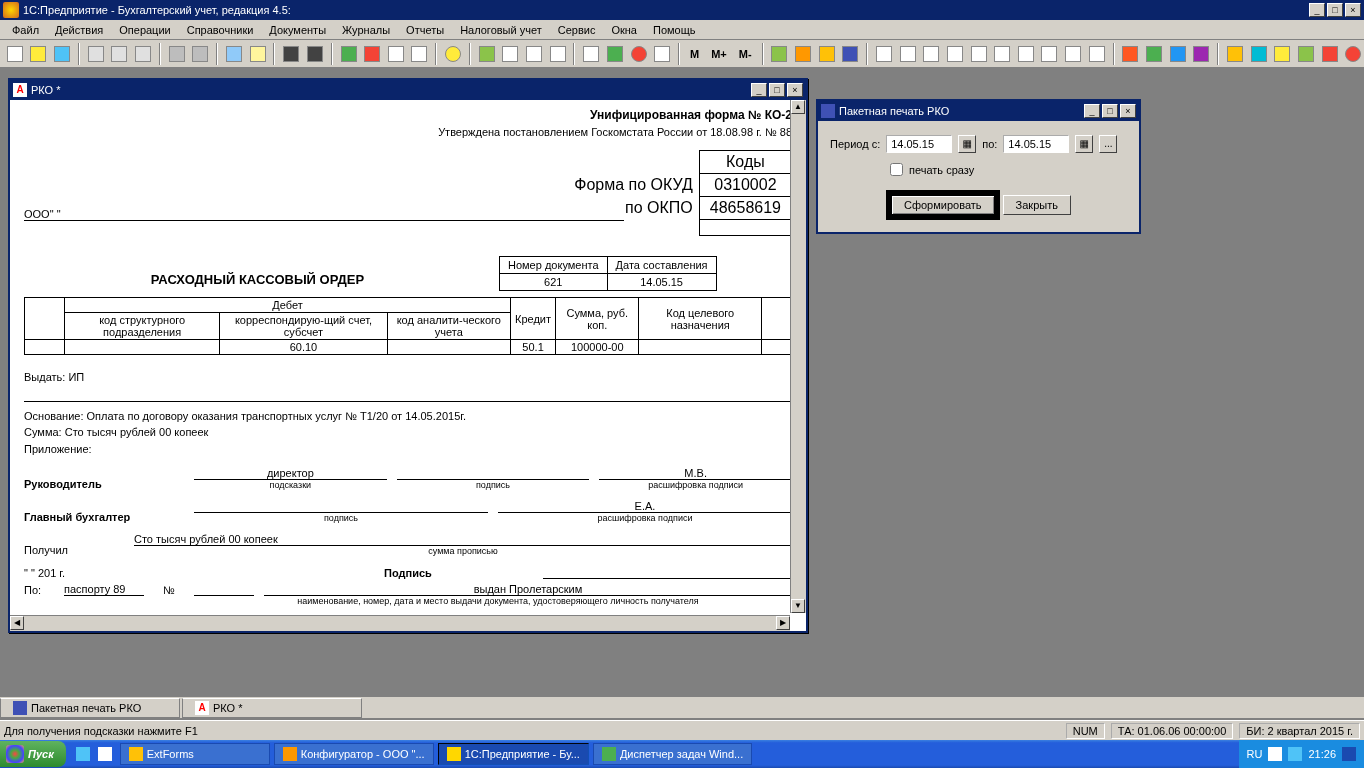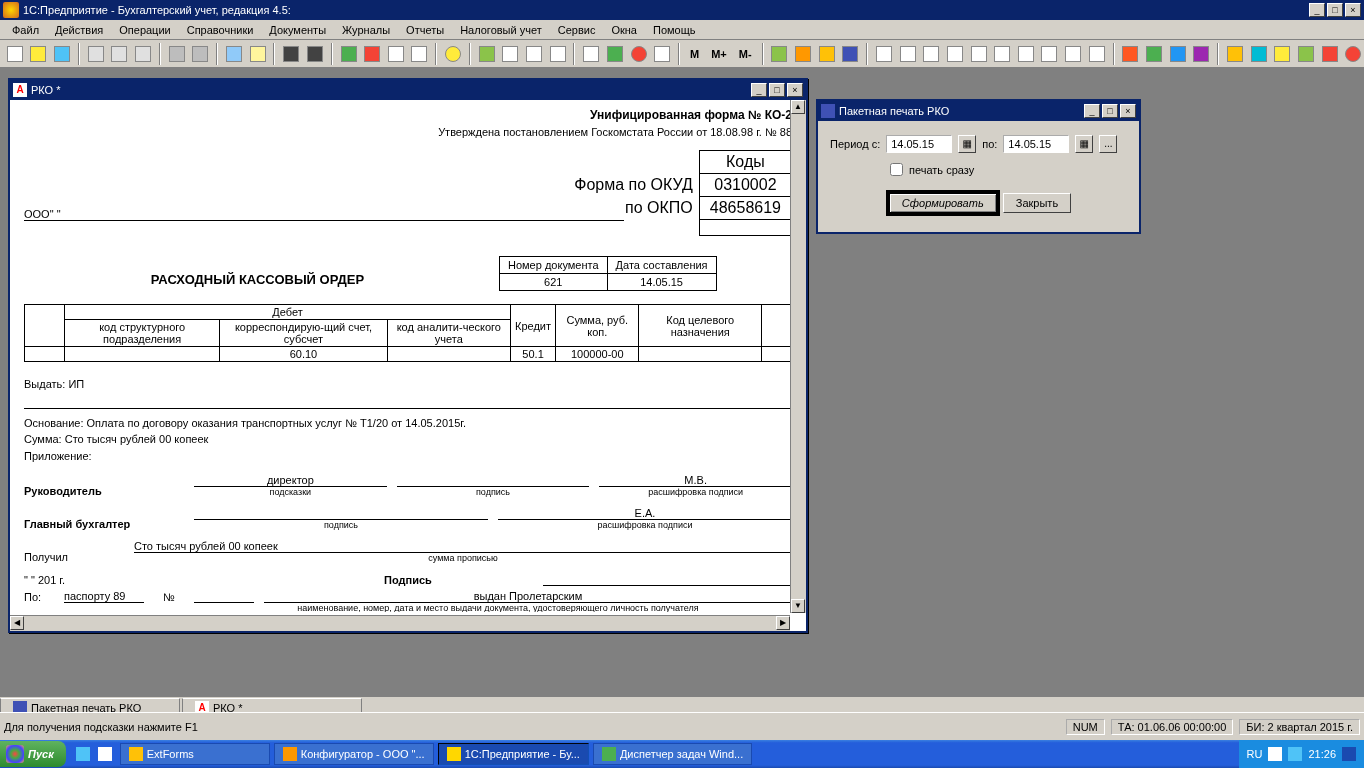--- a/index.html
+++ b/index.html
@@ -100,21 +100,21 @@
 .form-title { text-align: right; font-weight: bold; font-size: 12px; margin-bottom: 4px; }
 .form-subtitle { text-align: right; font-size: 11px; margin-bottom: 4px; }
 .codes-table { position: absolute; top: 50px; right: 14px; border-collapse: collapse; }
 .codes-table td { border: 1px solid #000; padding: 2px 10px; font-size: 16px; text-align: center; }
 .codes-label { border: none !important; text-align: right !important; padding-right: 6px !important; }
 .org-line { margin-top: 70px; border-bottom: 1px solid #000; width: 600px; }
 .doc-header-row { display: flex; align-items: flex-end; margin-top: 35px; }
 .doc-header-row .title-cell { font-weight: bold; font-size: 13px; width: 475px; text-align: center; padding-right: 8px; padding-bottom: 4px;}
 .hdr-table { border-collapse: collapse; }
 .hdr-table td { border: 1px solid #000; padding: 2px 8px; text-align: center; font-size: 11px; }
-.main-table { border-collapse: collapse; width: 100%; margin-top: 13px; }
+.main-table { border-collapse: collapse; width: 100%; margin-top: 6px; }
 .main-table td { border: 1px solid #000; padding: 1px 4px; text-align: center; font-size: 11px; vertical-align: middle; }
 .text-block { margin-top: 14px; line-height: 1.5; }
 .sig-row { display: flex; align-items: flex-end; margin-top: 10px; gap: 10px; }
 .sig-label { font-weight: bold; width: 160px; }
 .sig-field { border-bottom: 1px solid #000; text-align: center; }
 .sig-caption { font-size: 9px; text-align: center; }
 .scroll-v {
   position: absolute; right: 0; top: 20px; bottom: 18px;
   width: 16px; background: #d4d0c8; border-left: 1px solid #808080;
 }
@@ -155,21 +155,21 @@
 .chk-row { display:flex; align-items:center; gap:6px; margin-left:60px; margin-bottom:14px; }
 .dlg-btn {
   padding: 3px 12px;
   border: 1px solid #fff;
   border-right-color:#404040;
   border-bottom-color:#404040;
   background: #d4d0c8;
   cursor: pointer;
   font-size:11px;
 }
-.dlg-btn.default { border: 4px solid #000000; box-shadow: inset 1px 1px 0 #fff, inset -1px -1px 0 #808080; font-style: italic;}
+.dlg-btn.default { border: 6px solid #000000; box-shadow: inset 1px 1px 0 #fff, inset -1px -1px 0 #808080;}
 
 
 .mdi-tabs {
   position: absolute; bottom: 50px; left: 0; right: 0;
   height: 22px; background: #d4d0c8;
   display: flex; align-items: center;
   border-top: 1px solid #808080;
 }
 .mdi-tab {
   padding: 2px 12px;
@@ -177,21 +177,21 @@
   border-top-color: #fff;
   background: #d4d0c8;
   margin-right: 2px;
   display: flex; align-items: center; gap: 4px;
   cursor: pointer;
   color: #000;
   min-width: 180px;
 }
 .statusbar {
   position: absolute; bottom: 28px; left: 0; right: 0;
-  height: 28px; background: #d4d0c8;
+  height: 20px; background: #d4d0c8;
   display: flex; align-items: center;
   border-top: 1px solid #fff;
   padding: 0 4px;
   color: #000;
   justify-content: space-between;
 }
 .status-right { display:flex; gap:6px; }
 .status-cell { border: 1px inset #fff; padding: 1px 6px; font-size:11px; }
 .taskbar {
   position: absolute; bottom: 0; left: 0; right: 0;

